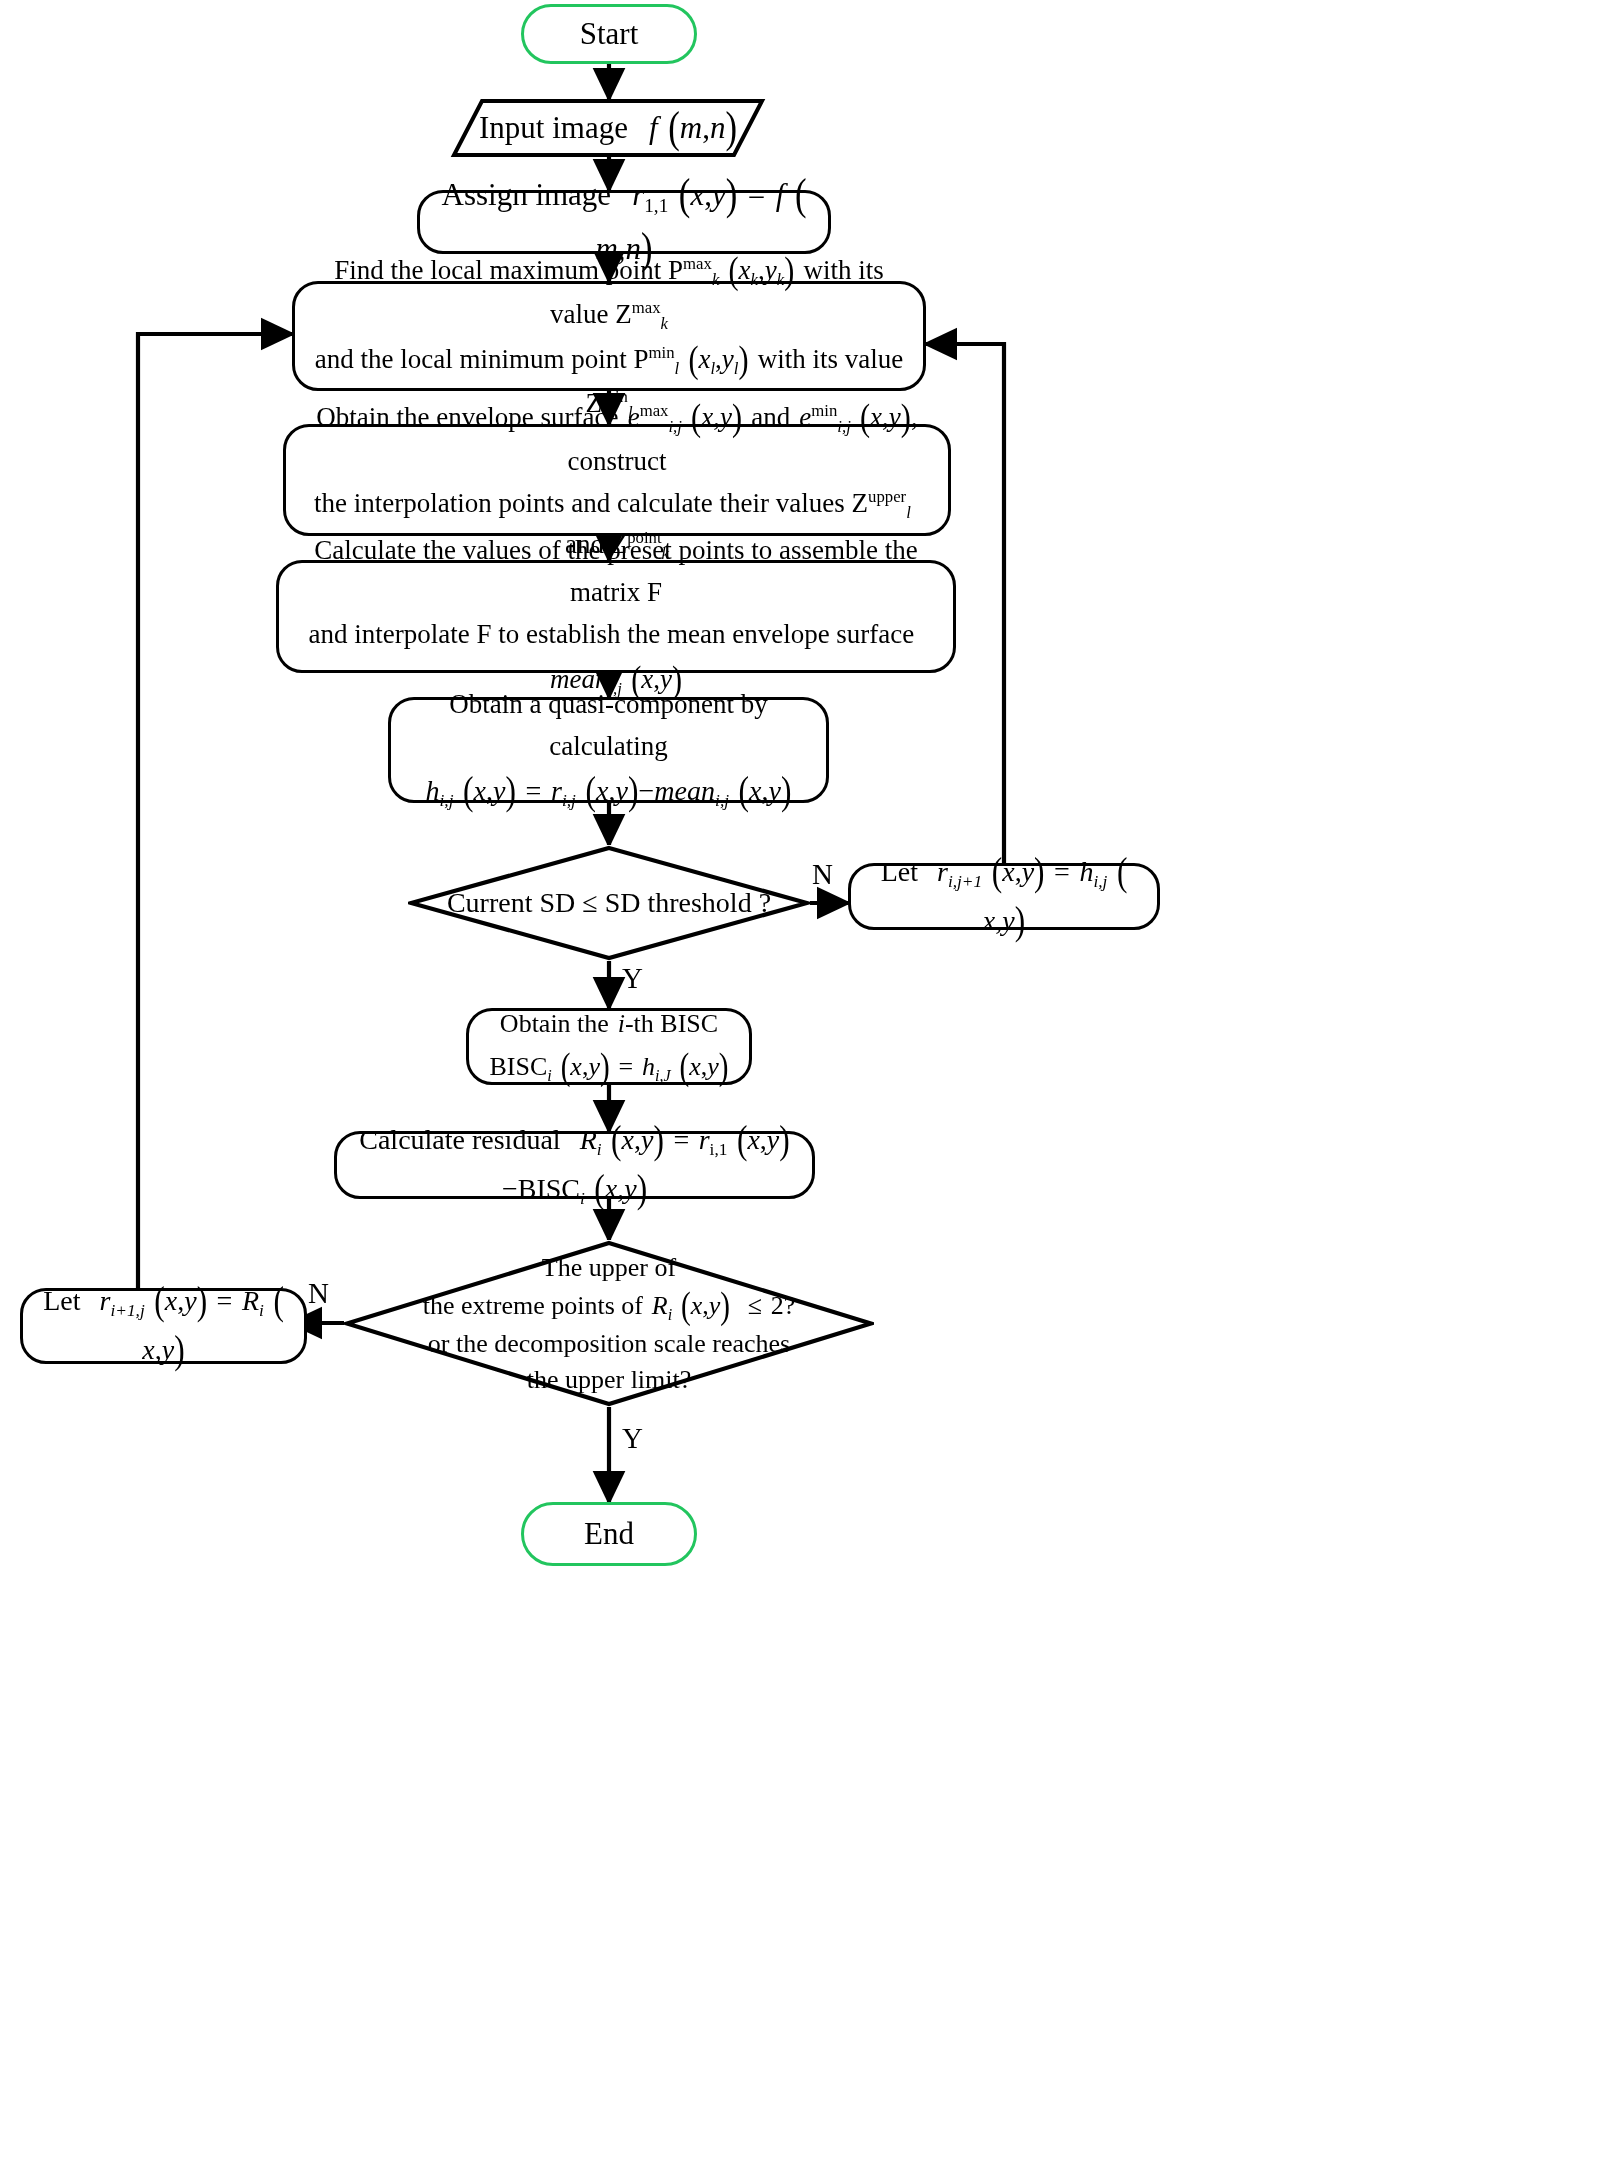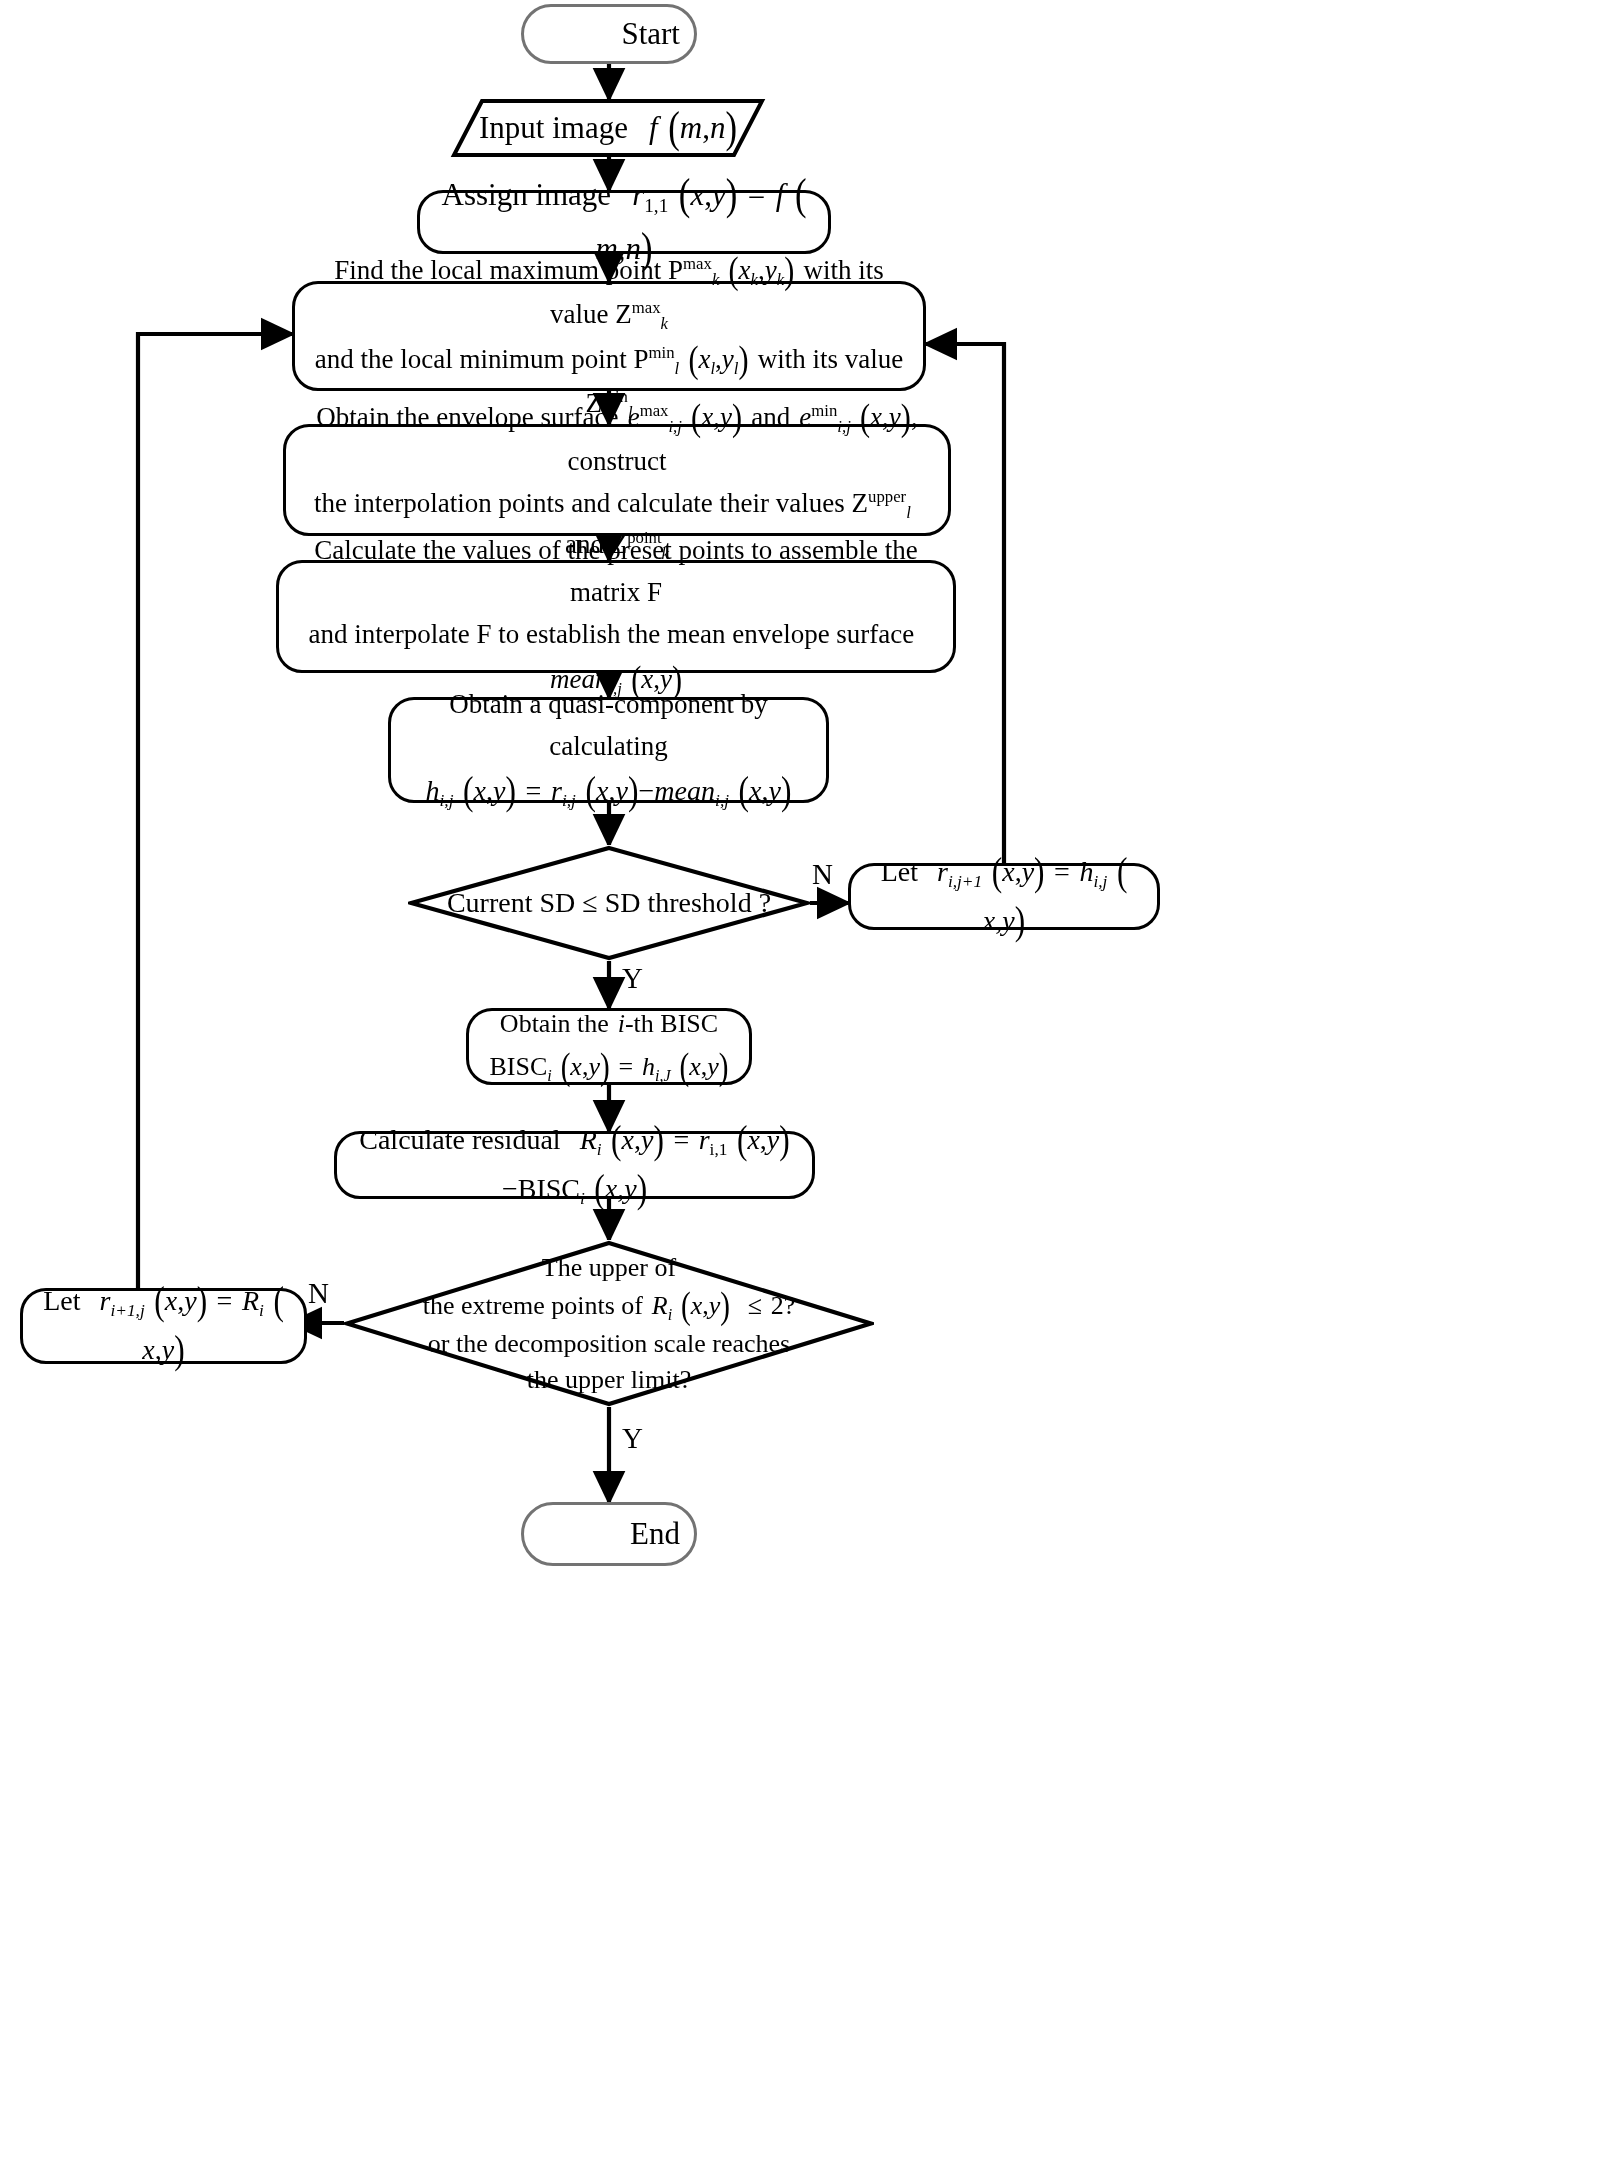--- a/index.html
+++ b/index.html
@@ -2,21 +2,21 @@
 <html><head>
 <meta charset="utf-8">
 <style>
   html,body{margin:0;padding:0;background:#ffffff;}
   body{font-family:"Liberation Serif","DejaVu Serif",serif;color:#000;}
   #canvas{position:relative;width:1600px;height:2164px;background:#fff;overflow:hidden;}
 
   .node{position:absolute;box-sizing:border-box;display:flex;align-items:center;
         justify-content:center;text-align:center;background:#fff;color:#000;
         line-height:1.55;}
-  .stadium{border:3px solid #737373;border-radius:999px;text-align:right;}
+  .stadium{border:3px solid #22c55e;border-radius:999px;}
   .rbox{border:3px solid #000;border-radius:26px;}
   .io{border:none;}
 
   .txt{display:block;width:100%;padding:0 14px;box-sizing:border-box;}
 
   
   .mi{font-style:italic;}
   .mup{font-style:normal;}
   sub,sup{font-size:0.62em;line-height:0;font-style:italic;}
   sup.rm,sub.rm{font-style:normal;}

